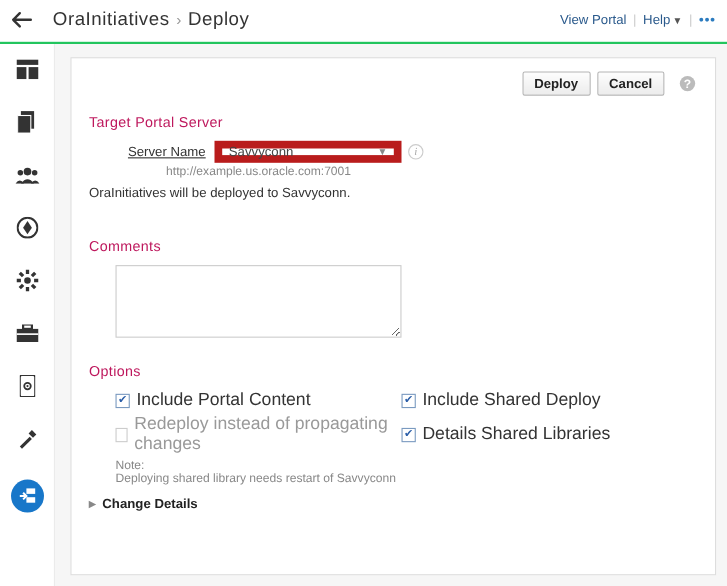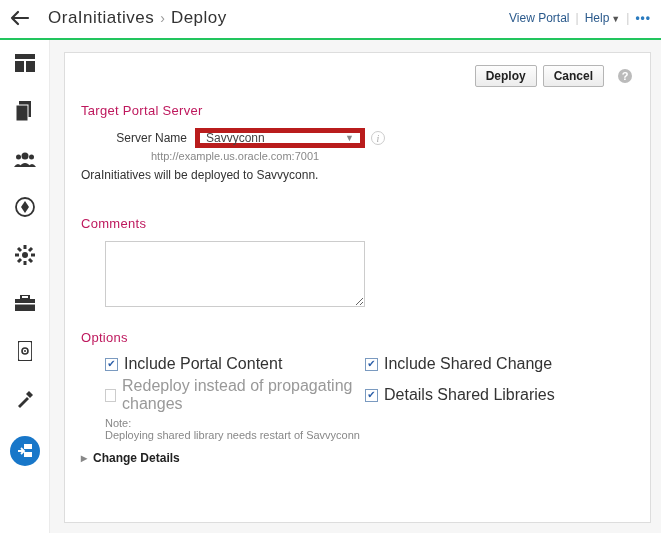--- a/index.html
+++ b/index.html
@@ -128,32 +128,33 @@
   .form-row {
     display: flex;
     align-items: center;
     margin-left: 24px;
     margin-bottom: 2px;
   }
   .form-label {
     width: 90px;
     text-align: right;
     padding-right: 8px;
+    text-decoration: underline;
     color: #333;
     font-size: 12px;
   }
   .select-wrap {
     display: flex;
     align-items: center;
     gap: 6px;
   }
   .select-fake {
     width: 170px;
     height: 20px;
-    border: 5px solid #b91c1c;
+    border: 7px solid #b91c1c;
     background: #fff;
     display: flex;
     align-items: center;
     justify-content: space-between;
     padding: 0 6px;
     color: #444;
     font-size: 12px;
     cursor: pointer;
   }
   .select-fake .tri {
@@ -377,21 +378,21 @@
       <div style="height:20px"></div>
 
       <div class="section-title">Options</div>
       <div class="options-grid">
         <div class="check-row">
           <span class="fake-check checked"></span>
           <span>Include Portal Content</span>
         </div>
         <div class="check-row">
           <span class="fake-check checked"></span>
-          <span>Include Shared Change</span>
+          <span>Include Shared Deploy</span>
         </div>
         <div class="check-row disabled">
           <span class="fake-check disabled"></span>
           <span>Redeploy instead of propagating changes</span>
         </div>
         <div class="check-row">
           <span class="fake-check checked"></span>
           <span>Details Shared Libraries</span>
         </div>
       </div>

